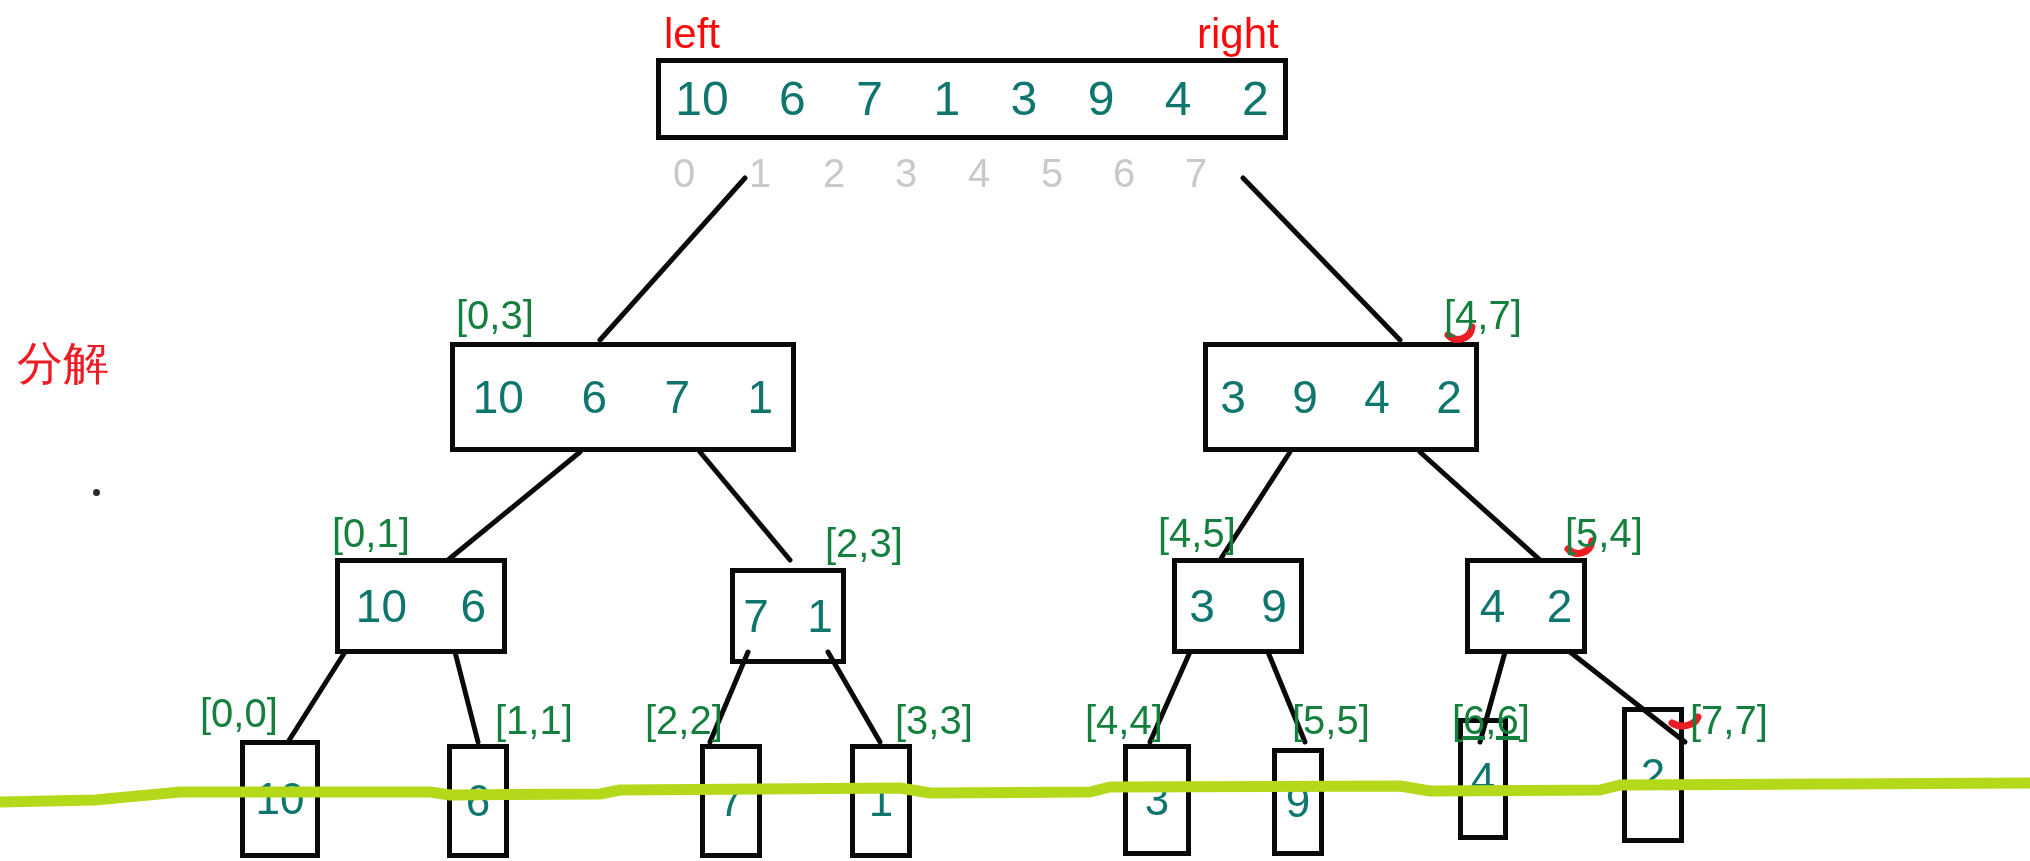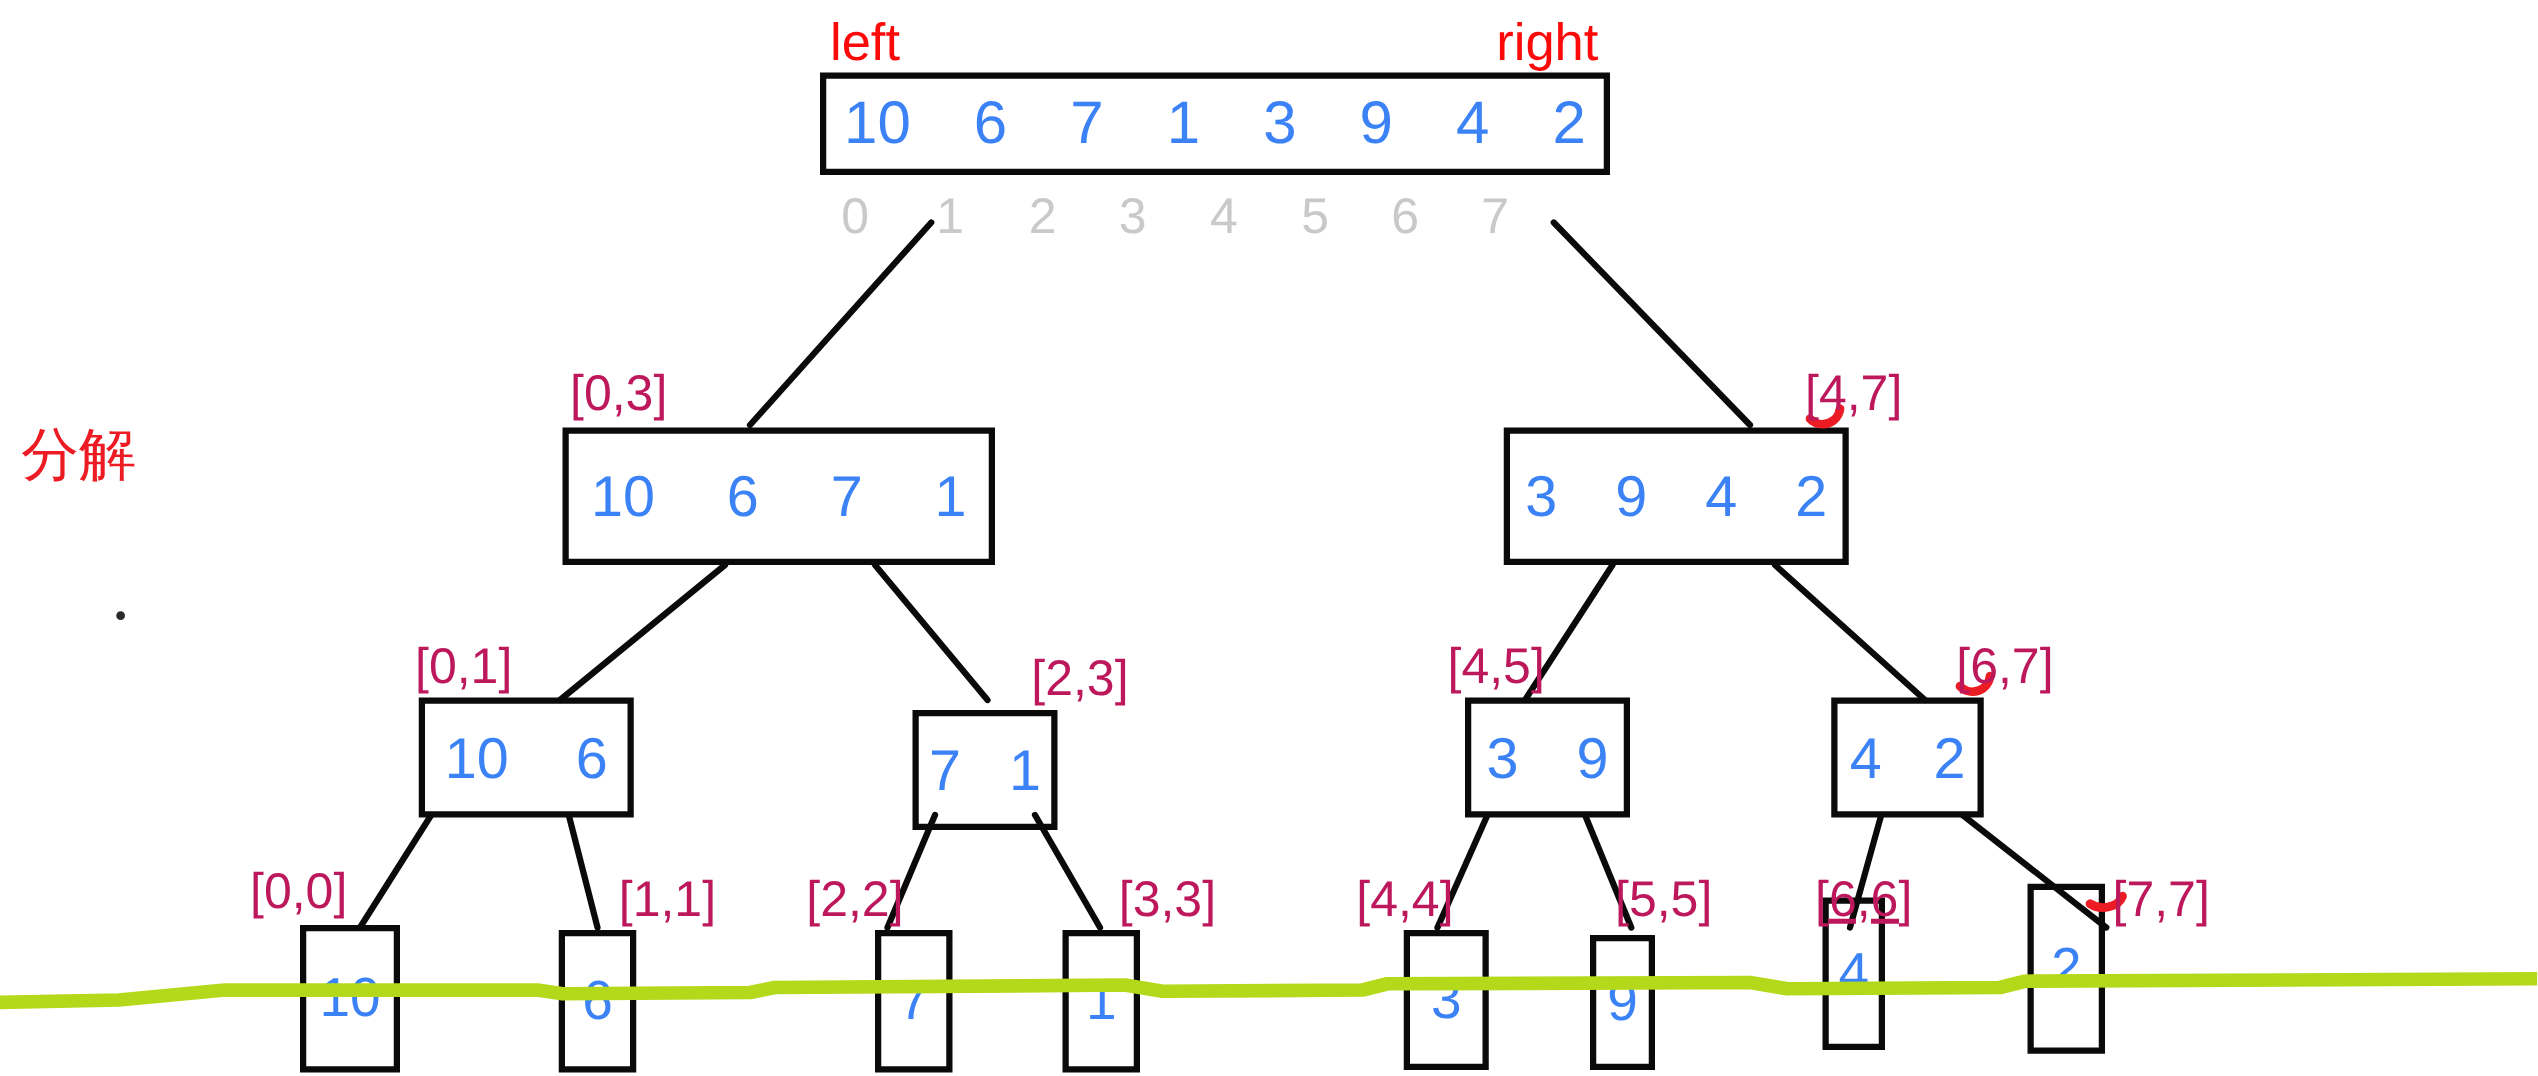--- a/index.html
+++ b/index.html
@@ -19,40 +19,40 @@
   }
   
   .node {
     position: absolute;
     box-sizing: border-box;
     border: 5px solid #0a0a0a;
     background: transparent;
     display: flex;
     align-items: center;
     justify-content: space-around;
-    color: #3b82f6;
+    color: #0f766e;
     font-size: 46px;
     line-height: 1;
     letter-spacing: 0;
     z-index: 4;
     gap: 22px;
   }
   .node .cell {
     text-align: center;
     font-size: 46px;
   }
   .node.leaf { justify-content: center; }
   .node.leaf .cell { font-size: 44px; }
   .node.root { font-size: 48px; }
   .node.root .cell { font-size: 48px; }
 
   
   .range {
     position: absolute;
-    color: #be185d;
+    color: #15803d;
     font-size: 40px;
     line-height: 1;
     white-space: nowrap;
     z-index: 6;
   }
   
   .redlbl {
     position: absolute;
     color: #fb0a09;
     font-size: 42px;
@@ -197,21 +197,21 @@
     <span class="cell">7</span>
     <span class="cell">1</span>
   </div>
 
   <div class="range" style="left:1158px; top:513px;">[4,5]</div>
   <div class="node" style="left:1172px; top:558px; width:132px; height:96px;">
     <span class="cell">3</span>
     <span class="cell">9</span>
   </div>
 
-  <div class="range" style="left:1565px; top:513px;">[6,7]</div>
+  <div class="range" style="left:1565px; top:513px;">[5,4]</div>
   <div class="node" style="left:1465px; top:558px; width:122px; height:96px;">
     <span class="cell">4</span>
     <span class="cell">2</span>
   </div>
 
   <div class="range" style="left:200px; top:693px;">[0,0]</div>
   <div class="node leaf" style="left:240px; top:740px; width:80px; height:118px;">
     <span class="cell">10</span>
   </div>
 

